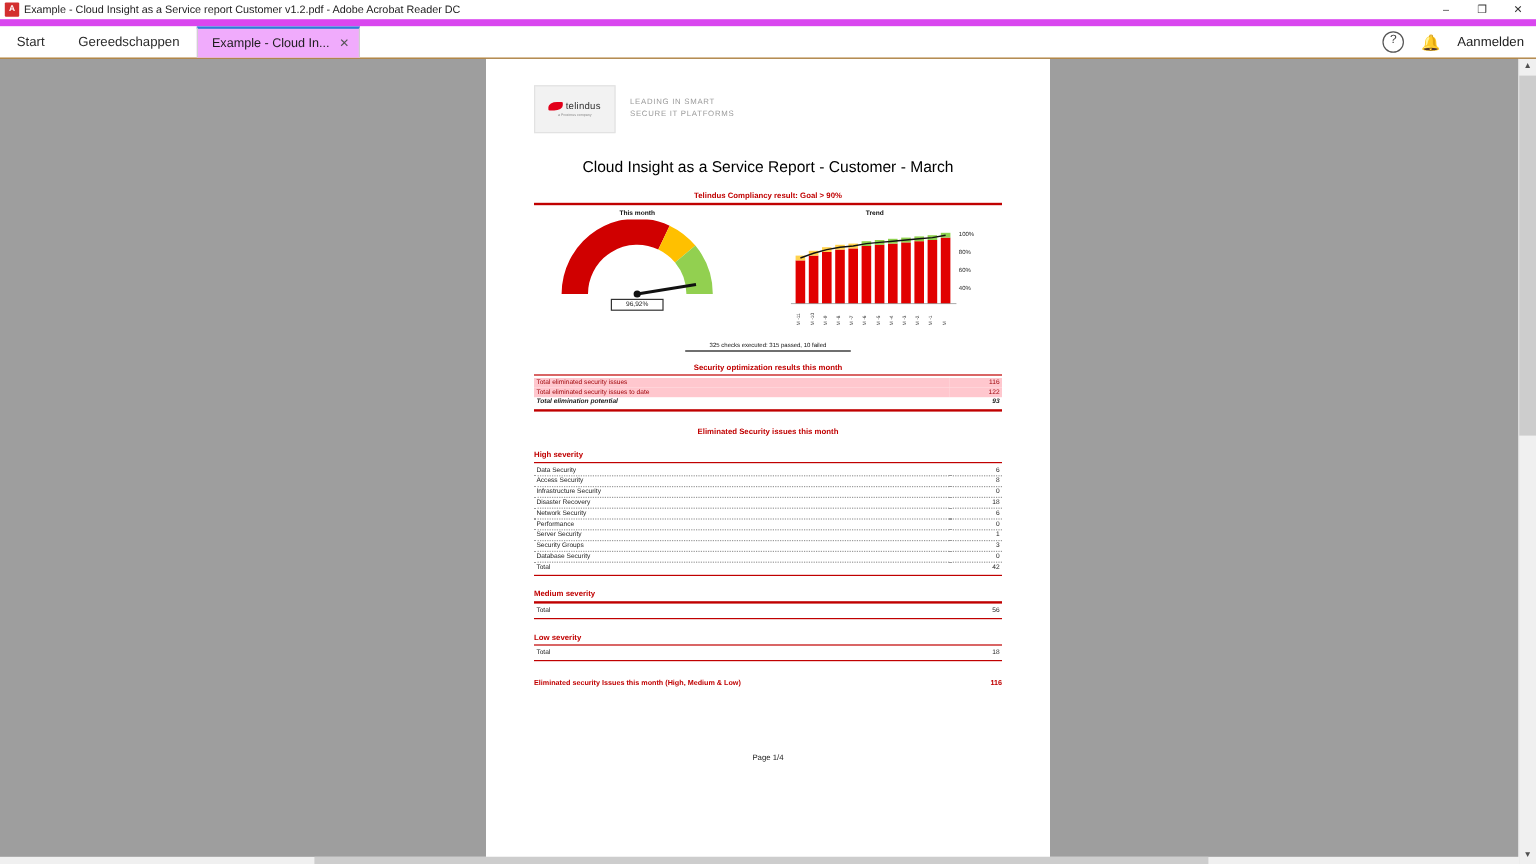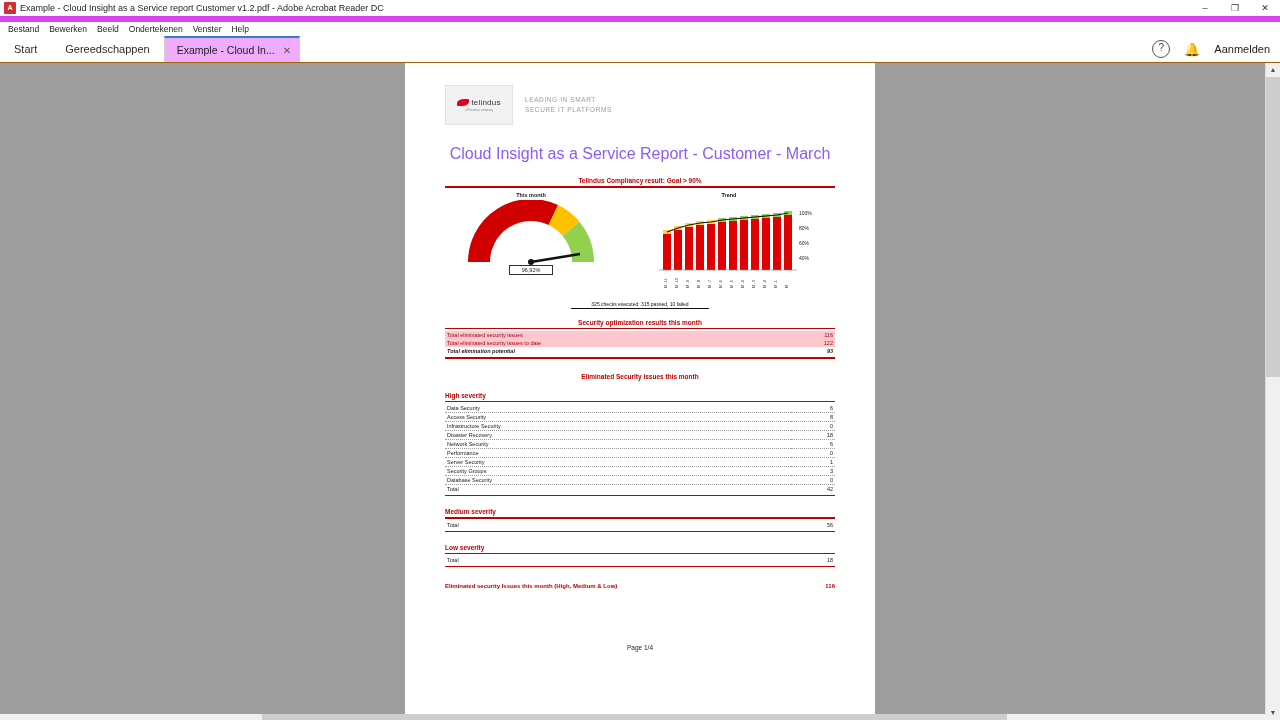--- a/index.html
+++ b/index.html
@@ -207,22 +207,22 @@
     width: 12px; height: 7px;
     background: #e2001a;
     border-radius: 60% 10% 60% 10%;
   }
   .logo-word { font-size: 8px; font-weight: normal; color: #333; letter-spacing: .2px; }
   .logo-sub { font-size: 3px; color: #8a8a8a; margin-top: 1px; }
   .tagline { font-size: 6.5px; color: #9a9a9a; letter-spacing: .6px; line-height: 1.5; }
 
   .doc-title {
     text-align: center;
-    color: #8b5cf6;
-    font-size: 16px;
+    color: #000000;
+    font-size: 13px;
     margin-top: 20px;
   }
   .section-title {
     text-align: center;
     color: #c00000;
     font-weight: bold;
     font-size: 9px;
     margin-top: 14px;
   }
   .subsection {
@@ -311,28 +311,20 @@
   <div class="titlebar">
     <div class="app-icon">A</div>
     <div class="title-text">Example - Cloud Insight as a Service report Customer v1.2.pdf - Adobe Acrobat Reader DC</div>
     <div class="win-controls">
       <div class="win-btn">–</div>
       <div class="win-btn">❐</div>
       <div class="win-btn close">✕</div>
     </div>
   </div>
 
-  <div class="menubar">
-    <div class="menu-item">Bestand</div>
-    <div class="menu-item">Bewerken</div>
-    <div class="menu-item">Beeld</div>
-    <div class="menu-item">Ondertekenen</div>
-    <div class="menu-item">Venster</div>
-    <div class="menu-item">Help</div>
-  </div>
 
   <div class="tabbar">
     <div class="tool-tab">Start</div>
     <div class="tool-tab">Gereedschappen</div>
     <div class="doc-tab">
       <span class="doc-tab-label">Example - Cloud In...</span>
       <span class="doc-tab-close">✕</span>
     </div>
     <div class="tabbar-right">
       <div class="icon-circle">?</div>

